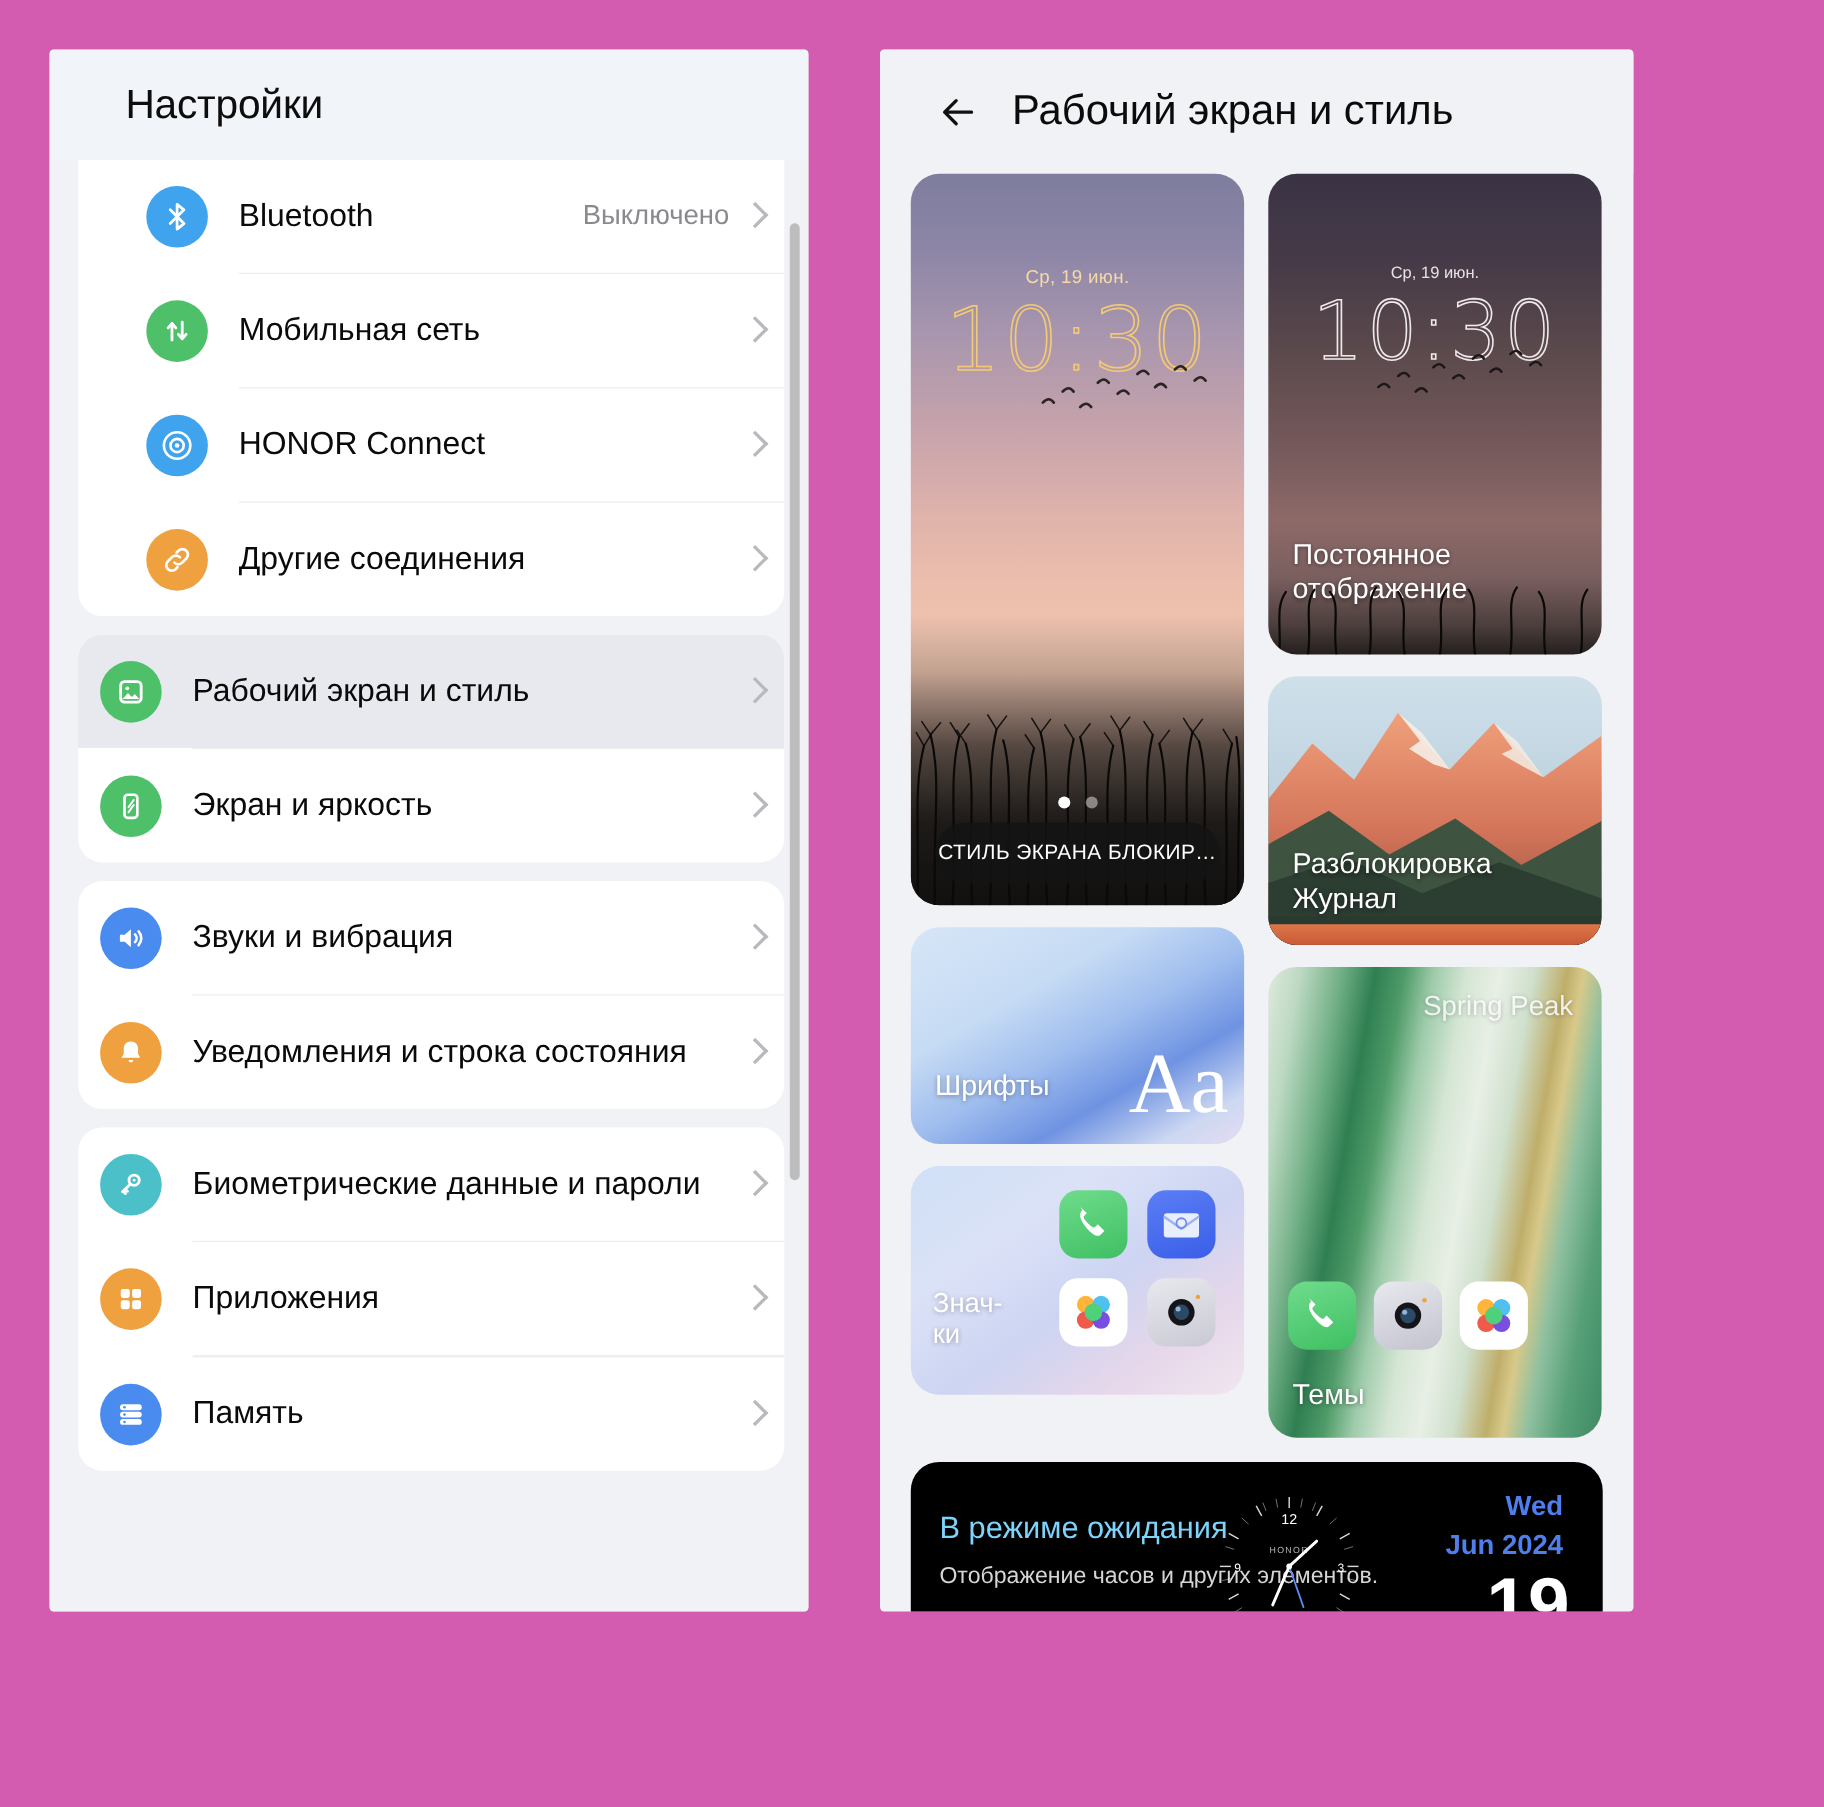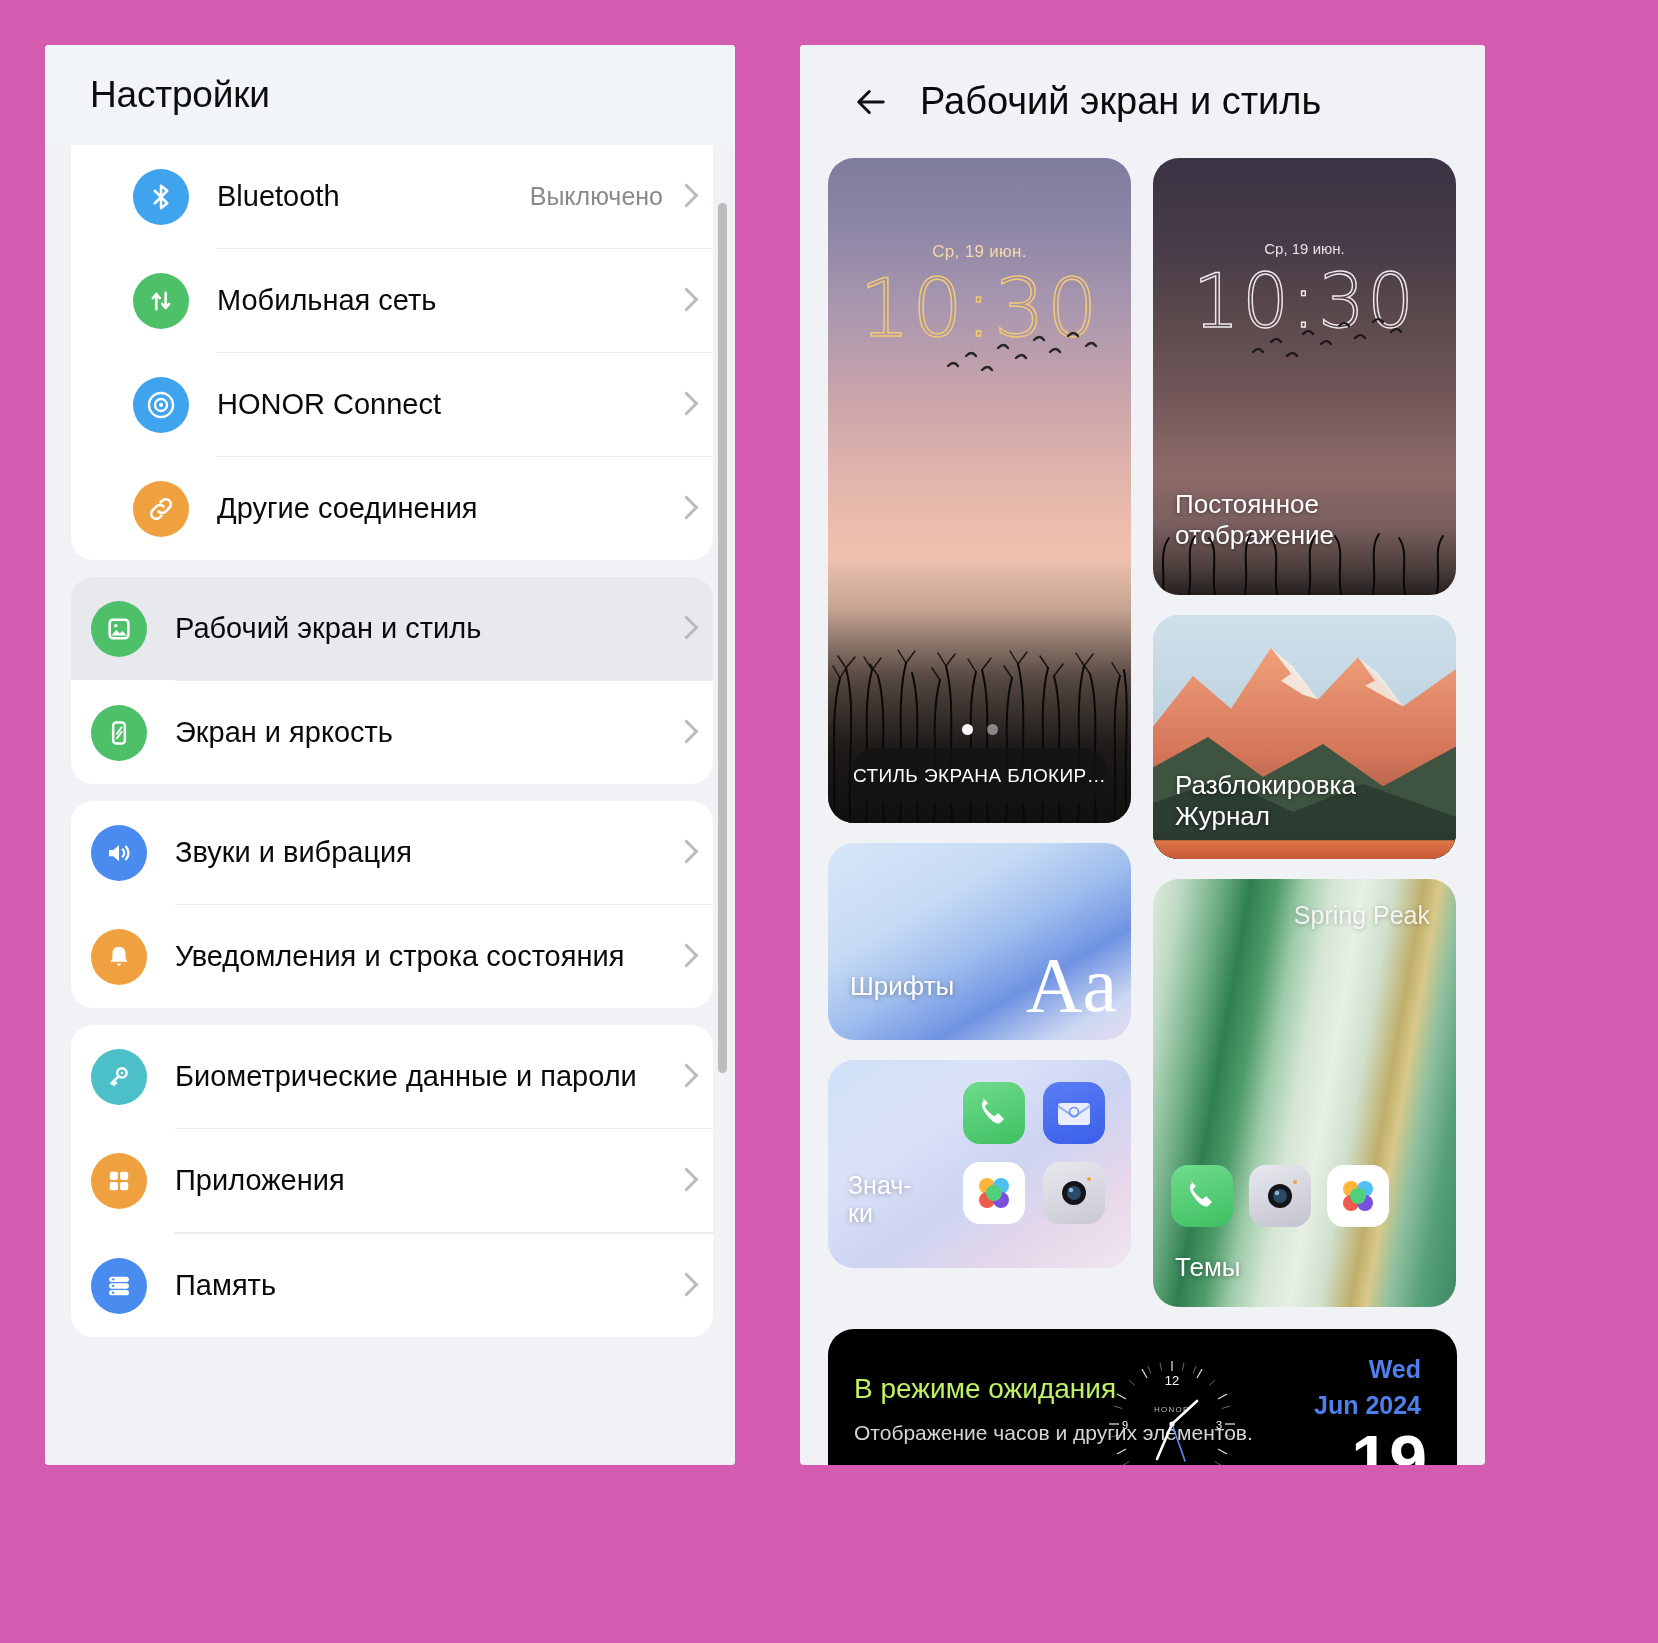--- a/index.html
+++ b/index.html
@@ -21,20 +21,21 @@
   }
   .left-header {
     height: 100px;
     background: #f1f4f8;
     display: flex; align-items: center;
     padding-left: 45px;
   }
   .left-header h1 {
     font-size: 37px; font-weight: 400; color: #0d0d0d;
     letter-spacing: -0.2px;
+    margin-left: 24px;
   }
   .left-scroll {
     position: relative;
     height: 1320px;
     background: #f1f2f6;
     padding: 0 22px 0 26px;
     overflow: hidden;
   }
   .group {
     background: #ffffff;
@@ -258,21 +259,21 @@
   }
 
   
   .standby-card {
     margin: 22px 28px 0 28px;
     height: 160px; border-radius: 26px;
     background: #000000; position: relative; overflow: hidden;
   }
   .standby-title {
     position: absolute; left: 26px; top: 44px;
-    color: #bef264; font-size: 28px;
+    color: #7dd3fc; font-size: 28px;
   }
   .standby-sub {
     position: absolute; left: 26px; top: 92px;
     color: #d5d5d5; font-size: 21px;
   }
   .watch {
     position: absolute; right: 210px; top: 20px;
     width: 150px; height: 150px;
   }
   .standby-day {

